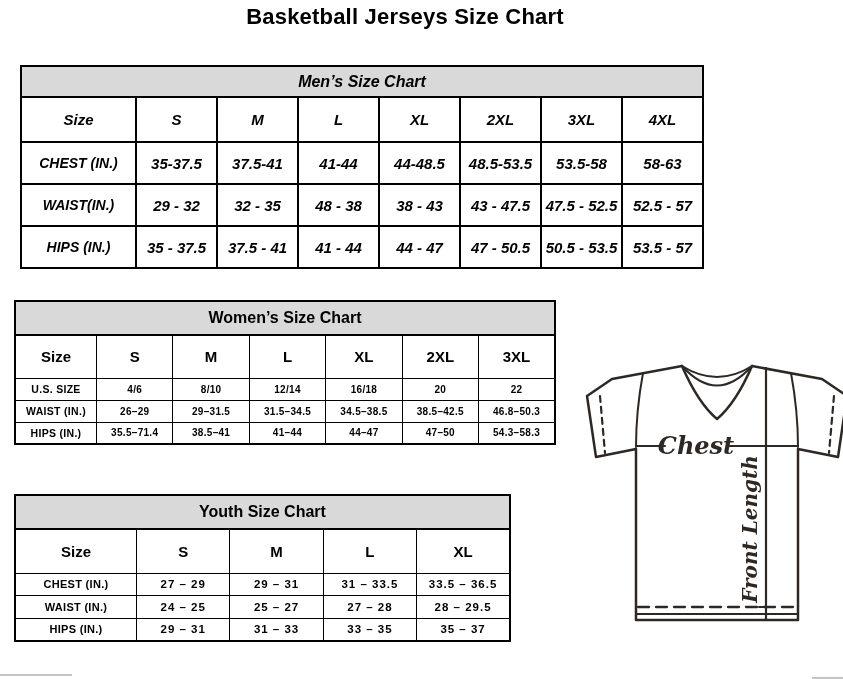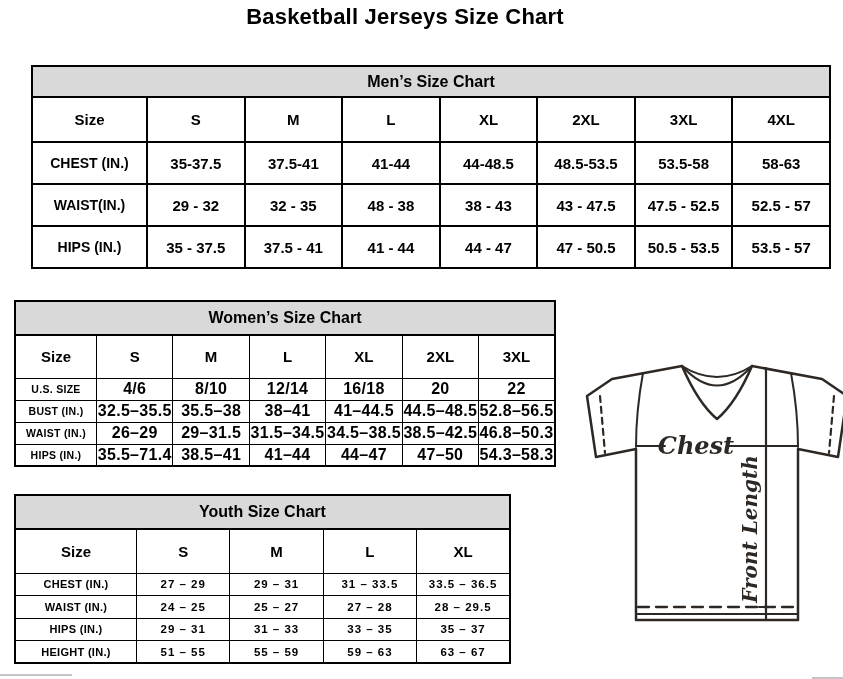--- a/index.html
+++ b/index.html
@@ -25,39 +25,39 @@
   .chart-block table{
     border-collapse:collapse;table-layout:fixed;
     margin-top:-2px;background:#fff;
     border:2px solid #000;width:100%;
   }
   .chart-block th,.chart-block td{
     text-align:center;vertical-align:middle;font-weight:bold;padding:0;
     overflow:hidden;white-space:nowrap;
   }
   
-  .men{left:31px;top:65px;width:800px;}
+  .men{left:20px;top:65px;width:684px;font-style:italic;}
   .men .tbl-title{font-size:16px;line-height:29px;}
   .men th,.men td{border:2px solid #000;}
   .men thead tr{height:45px;}
   .men tbody tr{height:42px;}
   .men thead th{font-size:15px;}
   .men thead th:first-child{width:113px;}
   .men tbody th{font-size:14px;}
   .men td{font-size:15px;}
   
   .women{left:14px;top:300px;width:542px;}
   .women .tbl-title{font-size:16px;line-height:32px;}
   .women th,.women td{border:1px solid #000;}
   .women thead tr{height:43px;}
   .women tbody tr{height:22px;}
   .women thead th{font-size:15px;}
   .women thead th:first-child{width:80px;}
   .women tbody th{font-size:10.5px;letter-spacing:0.3px;}
-  .women td{font-size:16px;letter-spacing:0.3px;}
+  .women td{font-size:10px;letter-spacing:0.3px;}
   
   .youth{left:14px;top:494px;width:497px;}
   .youth .tbl-title{font-size:16px;line-height:32px;}
   .youth th,.youth td{border:1px solid #000;}
   .youth thead tr{height:44px;}
   .youth tbody tr{height:22.5px;}
   .youth thead th{font-size:15px;}
   .youth thead th:first-child{width:120px;}
   .youth tbody th{font-size:11px;letter-spacing:0.3px;}
   .youth td{font-size:11.5px;letter-spacing:1px;}
@@ -145,29 +145,20 @@
         <tr>
           <th>U.S. SIZE</th>
           <td>4/6</td>
           <td>8/10</td>
           <td>12/14</td>
           <td>16/18</td>
           <td>20</td>
           <td>22</td>
         </tr>
         <tr>
-          <th>BUST (IN.)</th>
-          <td>32.5–35.5</td>
-          <td>35.5–38</td>
-          <td>38–41</td>
-          <td>41–44.5</td>
-          <td>44.5–48.5</td>
-          <td>52.8–56.5</td>
-        </tr>
-        <tr>
           <th>WAIST (IN.)</th>
           <td>26–29</td>
           <td>29–31.5</td>
           <td>31.5–34.5</td>
           <td>34.5–38.5</td>
           <td>38.5–42.5</td>
           <td>46.8–50.3</td>
         </tr>
         <tr>
           <th>HIPS (IN.)</th>
@@ -209,27 +200,20 @@
           <td>27 – 28</td>
           <td>28 – 29.5</td>
         </tr>
         <tr>
           <th>HIPS (IN.)</th>
           <td>29 – 31</td>
           <td>31 – 33</td>
           <td>33 – 35</td>
           <td>35 – 37</td>
         </tr>
-        <tr>
-          <th>HEIGHT (IN.)</th>
-          <td>51 – 55</td>
-          <td>55 – 59</td>
-          <td>59 – 63</td>
-          <td>63 – 67</td>
-        </tr>
       </tbody>
     </table>
 </section>
 
 <figure class="jersey-figure">
   <svg width="284" height="272" viewBox="0 0 284 272">
     <g fill="none" stroke="#2e2824" stroke-linejoin="round" stroke-linecap="round">
 
       <path stroke-width="2.5" d="M105,10 L35,23 L10,40 L19,101 L59,93 L59,264 L221,264 L221,93 L261,101 L270,40 L245,23 L175,10"></path>
 

